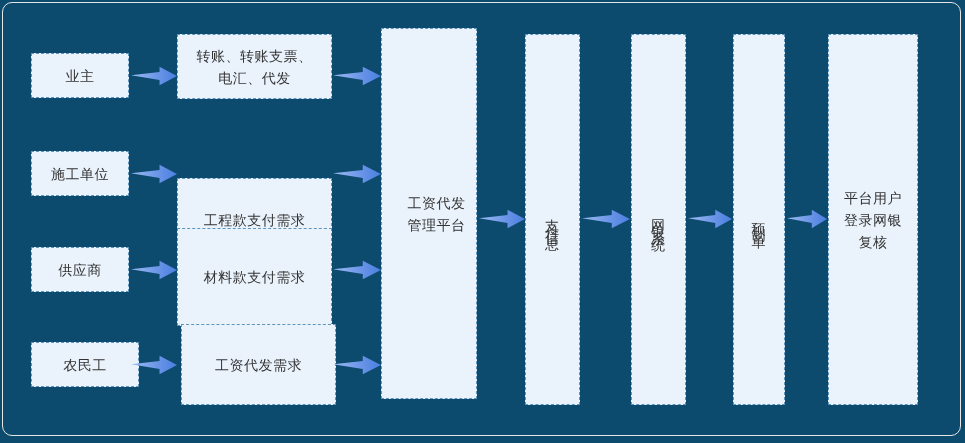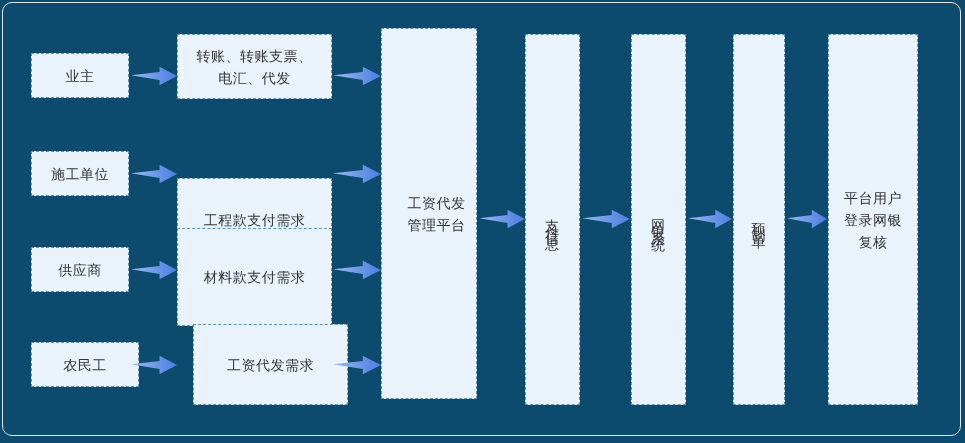--- a/index.html
+++ b/index.html
@@ -105,21 +105,21 @@
   </div>
 
   <div class="node" style="left:177px; top:131px; width:155px; height:83px;margin-top:47px;">
     <span class="label">工程款支付需求</span>
   </div>
 
   <div class="node" style="left:177px; top:228px; width:155px; height:98px;">
     <span class="label">材料款支付需求</span>
   </div>
 
-  <div class="node" style="left:193px; top:324px; width:155px; height:81px;text-align:center;">
+  <div class="node" style="left:181px; top:324px; width:155px; height:81px;text-align:center;">
     <span class="label">工资代发需求</span>
   </div>
 
   <div class="node" style="left:381px; top:28px; width:96px; height:371px;padding-left:15px;">
     <span class="label">工资代发
 管理平台</span>
   </div>
 
   <div class="node vertical" style="left:525px; top:34px; width:55px; height:371px;">
     <span class="label">支付信息</span>

